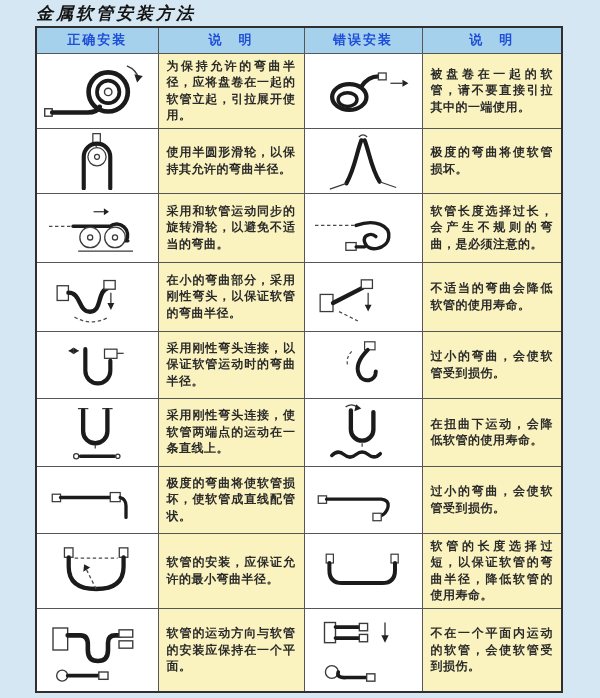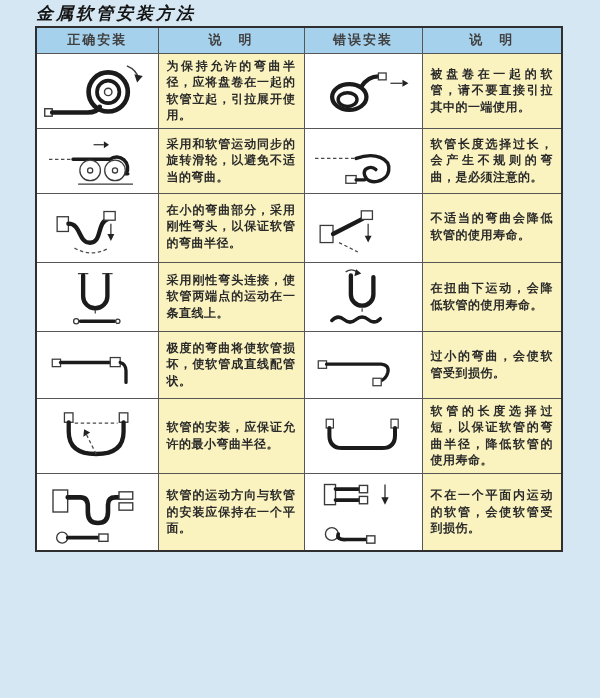--- a/index.html
+++ b/index.html
@@ -18,33 +18,33 @@
   }
   table.install-table {
     position:absolute; left:35px; top:26px;
     width:526px; border-collapse:collapse; table-layout:fixed;
     border:2px solid #2f2f2f;
     background:#fff;
   }
   .install-table th, .install-table td { border:1px solid #565656; }
   .install-table thead th {
     background:#a6d1ed; height:26px;
-    font-size:13px; font-weight:bold; color:#404040;
+    font-size:13px; font-weight:bold; color:#1d4ed8;
     letter-spacing:2px; vertical-align:middle;
   }
   td.img-cell { background:#ffffff; text-align:center; vertical-align:middle; }
   td.desc-cell {
     background:#faf3bf;
     font-size:12px; font-weight:bold; color:#2a2a2a;
     padding:4px 8px; line-height:1.38; letter-spacing:0.5px;
     vertical-align:middle; text-align:justify;
   }
   tbody tr:nth-child(1) td { height:75px; }
   tbody tr:nth-child(2) td { height:65px; }
-  tbody tr:nth-child(3) td { height:69px;font-family:Liberation Mono, monospace; }
+  tbody tr:nth-child(3) td { height:69px; }
   tbody tr:nth-child(4) td { height:69px; }
   tbody tr:nth-child(5) td { height:67px; }
   tbody tr:nth-child(6) td { height:68px; }
   tbody tr:nth-child(7) td { height:67px; }
   tbody tr:nth-child(8) td { height:68px; }
   tbody tr:nth-child(9) td { height:84px;margin-top:24px; }
   svg.illu { display:block; margin:0 auto; }
   svg .h  { stroke:#1b1b1b; stroke-width:5; fill:none; stroke-linecap:round; }
   svg .h4 { stroke:#1b1b1b; stroke-width:4; fill:none; stroke-linecap:round; }
   svg .t  { stroke:#3a3a3a; stroke-width:1.5; fill:none; }
@@ -93,20 +93,42 @@
           <ellipse class="h4" cx="42" cy="45" rx="11" ry="8"></ellipse>
           <path class="h" d="M58 30 Q66 18 78 18"></path>
           <rect class="tf" x="78" y="14" width="9" height="8"></rect>
           <path class="t" d="M92 26 h14"></path>
           <polygon class="f" points="106,22 113,26 106,30"></polygon>
         </svg>
       </td>
       <td class="desc-cell">被盘卷在一起的软管，请不要直接引拉其中的一端使用。</td>
     </tr>
 
+    <tr>
+      <td class="img-cell">
+        <svg class="illu" width="100" height="58" viewBox="0 0 120 70">
+          <rect class="tf" x="55" y="2" width="9" height="11"></rect>
+          <path class="t" d="M59 13 V18"></path>
+          <path class="h" d="M44 68 V30 A16 16 0 0 1 76 30 V68"></path>
+          <circle class="tf" cx="60" cy="30" r="11"></circle>
+          <circle class="t" cx="60" cy="30" r="3"></circle>
+        </svg>
+      </td>
+      <td class="desc-cell">使用半圆形滑轮，以保持其允许的弯曲半径。</td>
+      <td class="img-cell">
+        <svg class="illu" width="100" height="58" viewBox="0 0 120 70">
+          <path class="t" d="M55 6 q5 -5 10 0"></path>
+          <path class="h" d="M58 10 C52 26 50 44 40 62"></path>
+          <path class="h" d="M62 10 C68 26 70 44 80 60"></path>
+          <path class="t" d="M40 62 L20 69"></path>
+          <path class="t" d="M80 60 L100 67"></path>
+        </svg>
+      </td>
+      <td class="desc-cell">极度的弯曲将使软管损坏。</td>
+    </tr>
 
     <tr>
       <td class="img-cell">
         <svg class="illu" width="112" height="60" viewBox="0 0 120 70">
           <path class="d" d="M4 33 H32"></path>
           <path class="h4" d="M32 33 H75 A13 13 0 0 1 94 50 H96"></path>
           <circle class="tf" cx="52" cy="46" r="12"></circle>
             <circle class="t" cx="52" cy="46" r="3"></circle>
           <circle class="tf" cx="81" cy="46" r="12"></circle>
             <circle class="t" cx="81" cy="46" r="3"></circle>
@@ -145,20 +167,41 @@
           <path class="h" d="M25 42 L60 24"></path>
           <rect class="tf" x="58" y="15" width="13" height="10"></rect>
           <path class="t" d="M66 30 V46"></path>
             <polygon class="f" points="62,44 66,52 70,44"></polygon>
           <path class="d" d="M32 52 L54 63"></path>
         </svg>
       </td>
       <td class="desc-cell">不适当的弯曲会降低软管的使用寿命。</td>
     </tr>
 
+    <tr>
+      <td class="img-cell">
+        <svg class="illu" width="100" height="60" viewBox="0 0 120 70">
+          <path class="t" d="M26 18 h12"></path>
+          <polygon class="f" points="26,18 32,14 32,22"></polygon>
+          <polygon class="f" points="38,18 32,14 32,22"></polygon>
+          <path class="h" d="M46 16 V42 A15 15 0 0 0 76 42 V30"></path>
+          <rect class="tf" x="69" y="16" width="15" height="11"></rect>
+          <path class="t" d="M84 21 h8"></path>
+        </svg>
+      </td>
+      <td class="desc-cell">采用刚性弯头连接，以保证软管运动时的弯曲半径。</td>
+      <td class="img-cell">
+        <svg class="illu" width="96" height="60" viewBox="0 0 120 70">
+          <rect class="tf" x="62" y="6" width="13" height="10"></rect>
+          <path class="h" d="M66 16 C56 26 50 36 55 47 C60 58 76 56 76 43"></path>
+          <path class="d" d="M46 18 q-8 8 -5 18"></path>
+        </svg>
+      </td>
+      <td class="desc-cell">过小的弯曲，会使软管受到损伤。</td>
+    </tr>
 
     <tr>
       <td class="img-cell">
         <svg class="illu" width="104" height="62" viewBox="0 0 120 70">
           <path class="t" d="M38 8 h12 M66 8 h12"></path>
           <path class="h" d="M44 10 V34 A14 14 0 0 0 72 34 V10"></path>
           <path class="d" d="M58 50 v6"></path>
           <circle class="t" cx="36" cy="63" r="3"></circle>
           <path class="h4" d="M41 63 H80"></path>
           <circle class="t" cx="84" cy="63" r="2.5"></circle>

